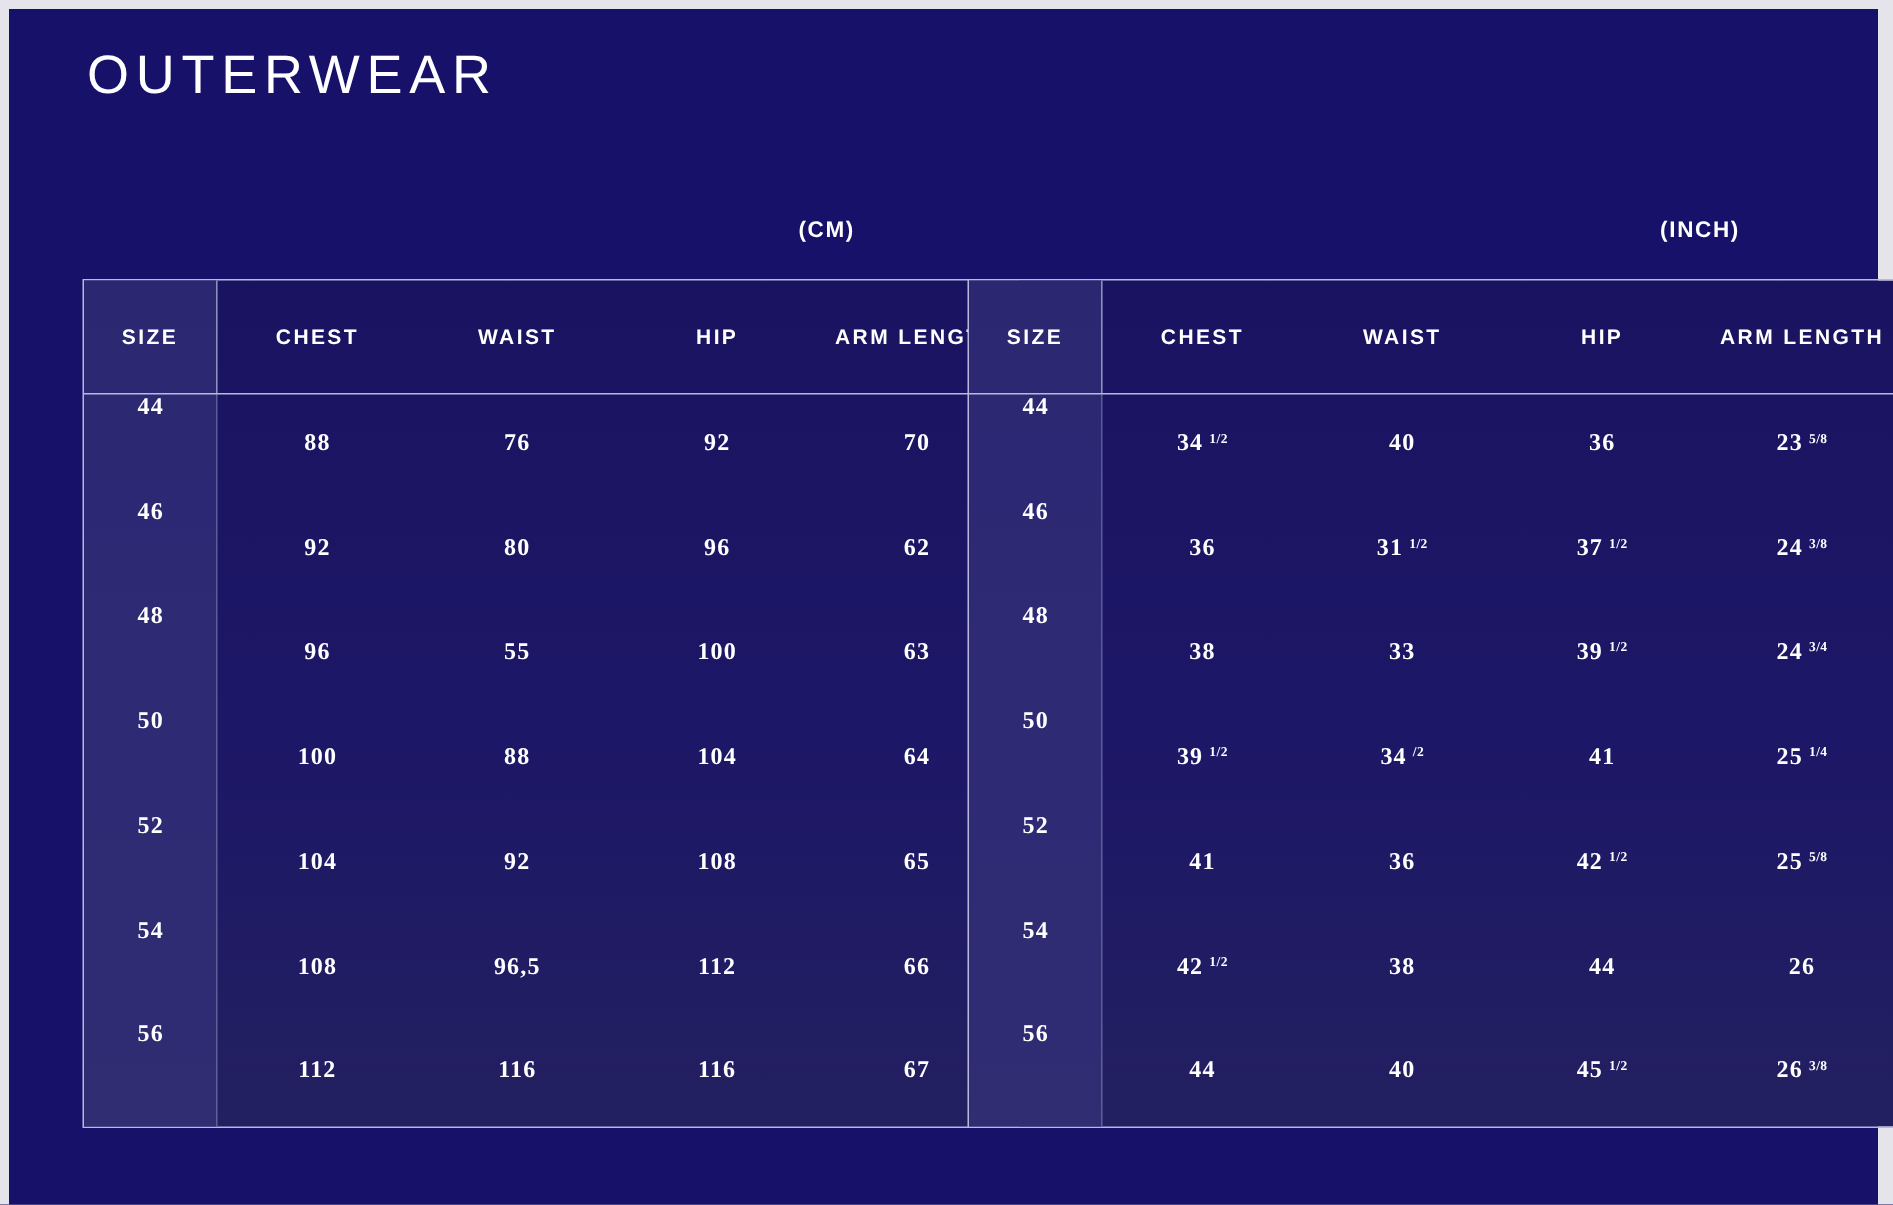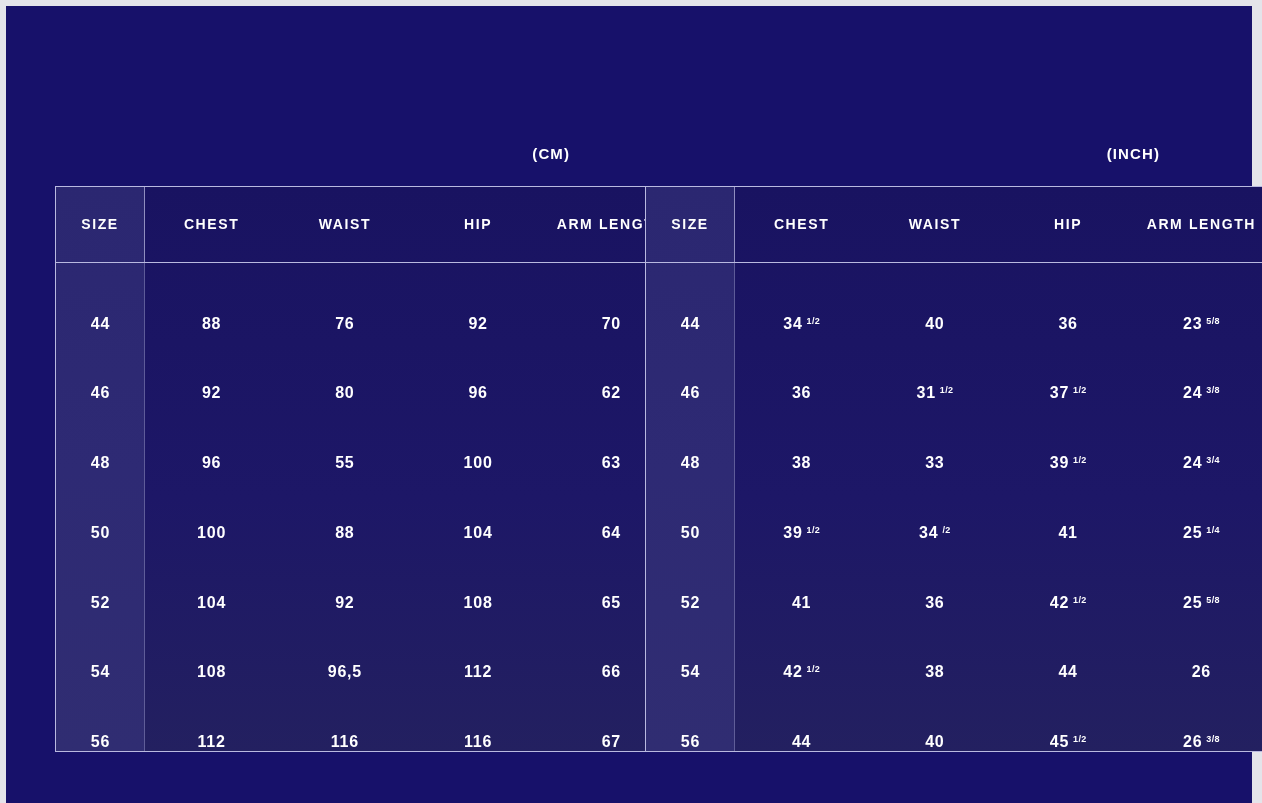--- a/index.html
+++ b/index.html
@@ -106,21 +106,22 @@
     left: 0;
     top: 76px;
     width: 100%;
     bottom: 0;
     display: flex;
     flex-direction: column;
   }
   .data-row {
     flex: 1 1 0;
     display: flex;
-    align-items: flex-end;
+    align-items: flex-start;
+    font-family: Liberation Serif, serif;
   }
   .data-row .cell {
     display: flex;
     align-items: baseline;
     justify-content: center;
     font-size: 16px;
     font-weight: bold;
     letter-spacing: 0.8px;
     color: #ffffff;
     box-sizing: border-box;
@@ -139,20 +140,21 @@
     margin-left: 4px;
     position: relative;
     top: -5px;
   }
 </style>
 </head>
 <body>
 
 <div id="page">
 
+  <div id="title">OUTERWEAR</div>
 
   <div class="unit-label" id="unit-cm">(CM)</div>
   <div class="unit-label" id="unit-inch">(INCH)</div>
 
   <div class="size-table" id="table-cm">
     <div class="size-col-bg"></div>
     <div class="head-row">
       <div class="cell size-head">SIZE</div>
       <div class="cell metric-head">CHEST</div>
       <div class="cell metric-head">WAIST</div>

